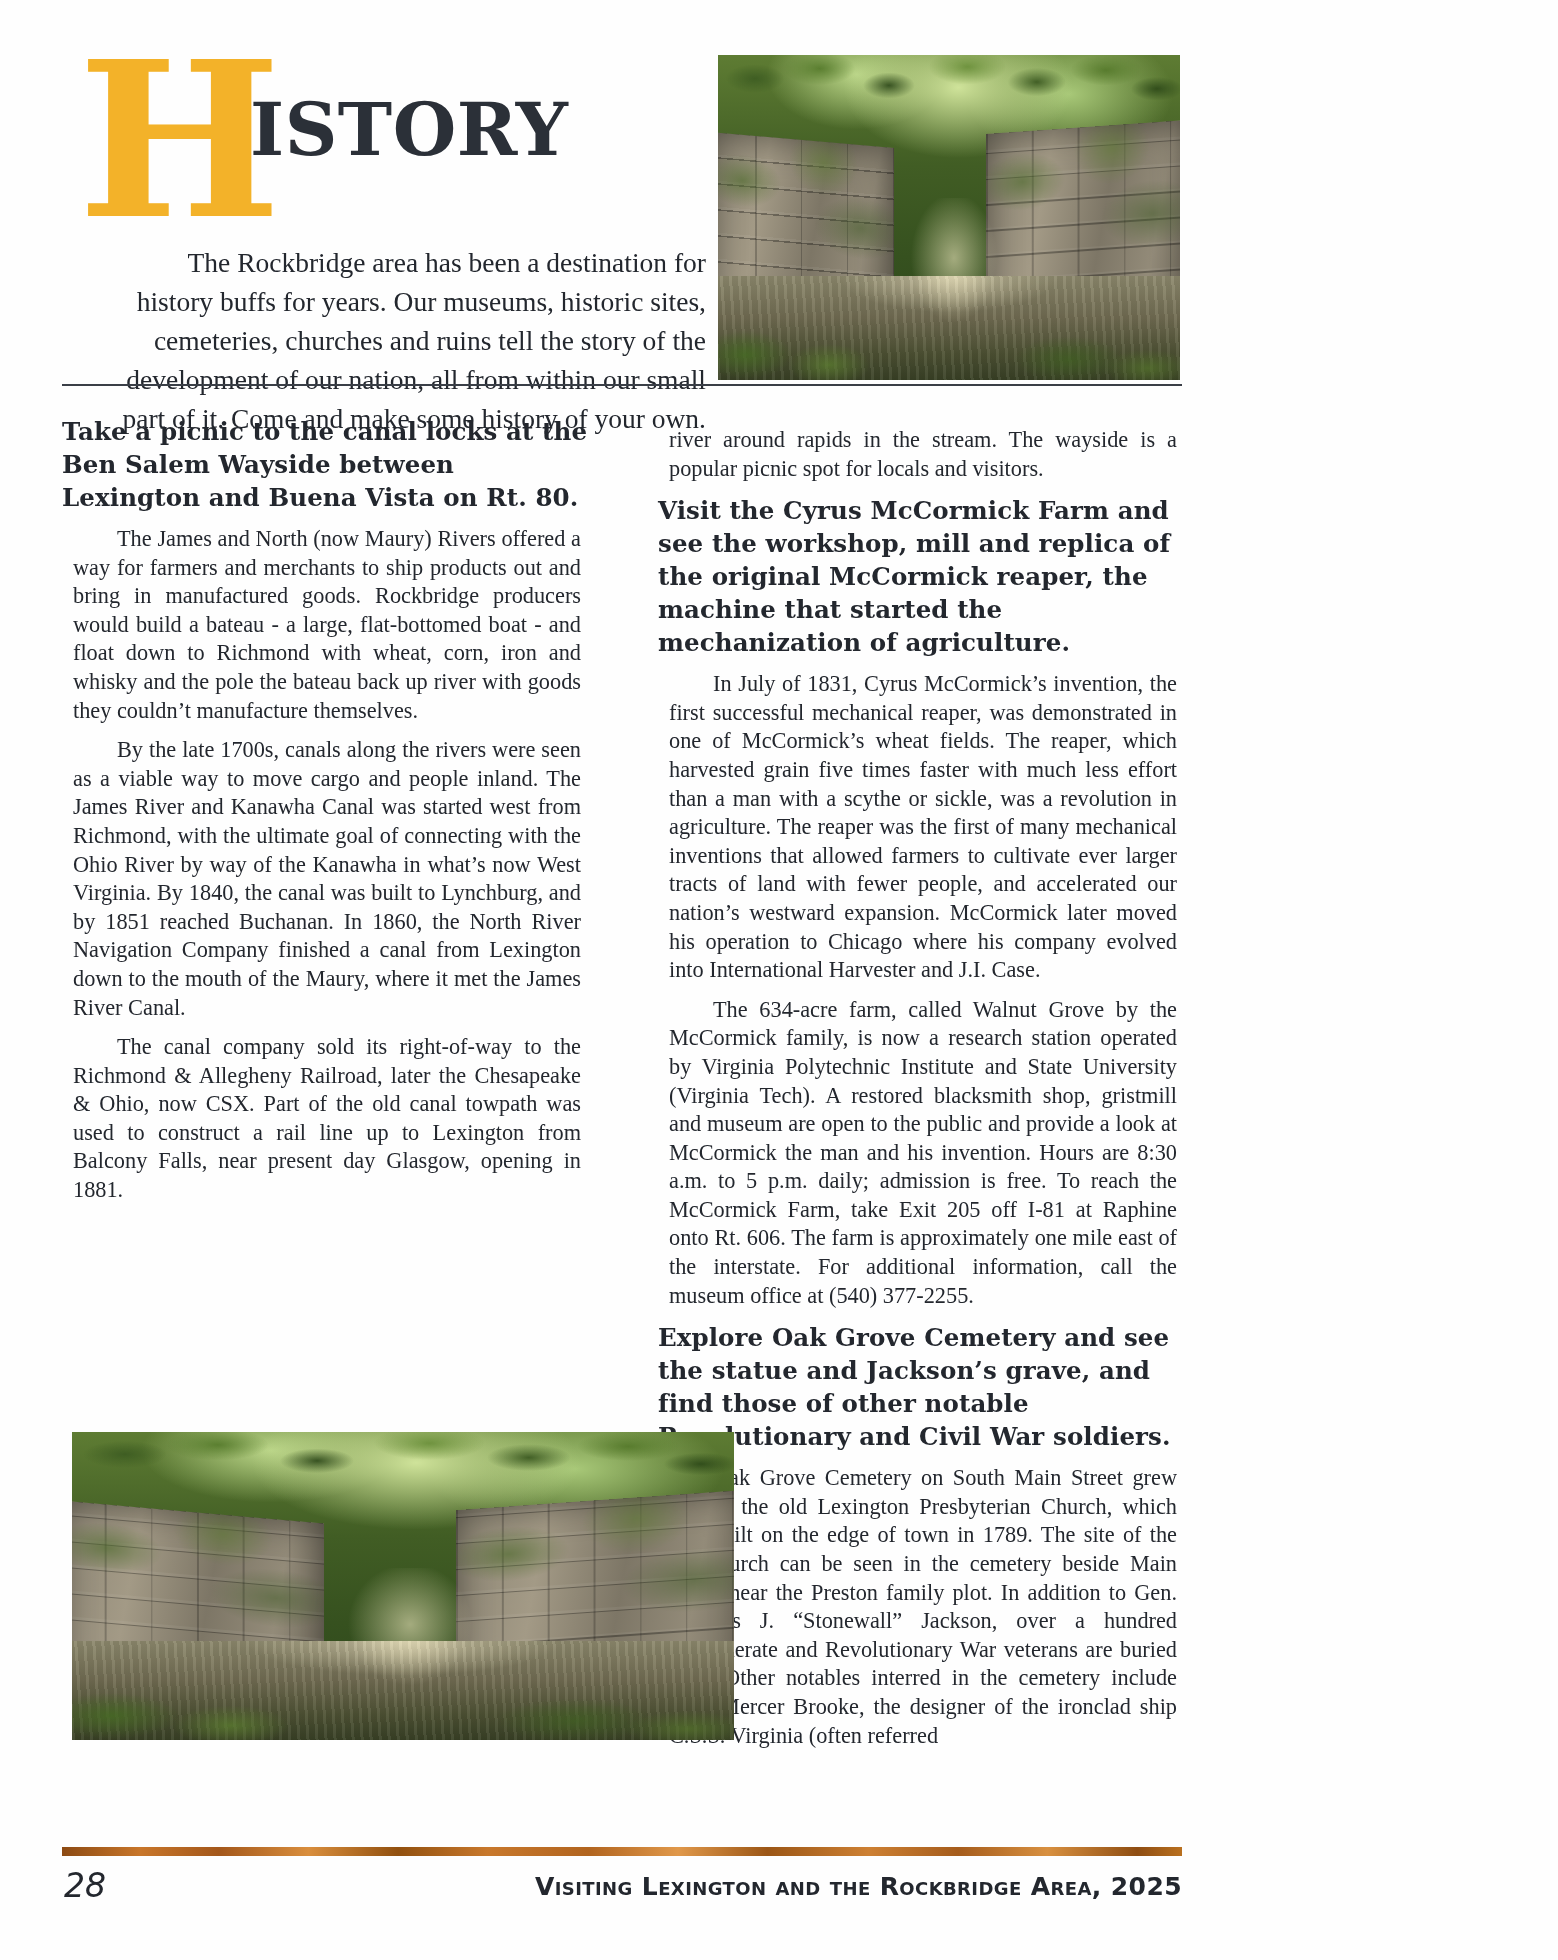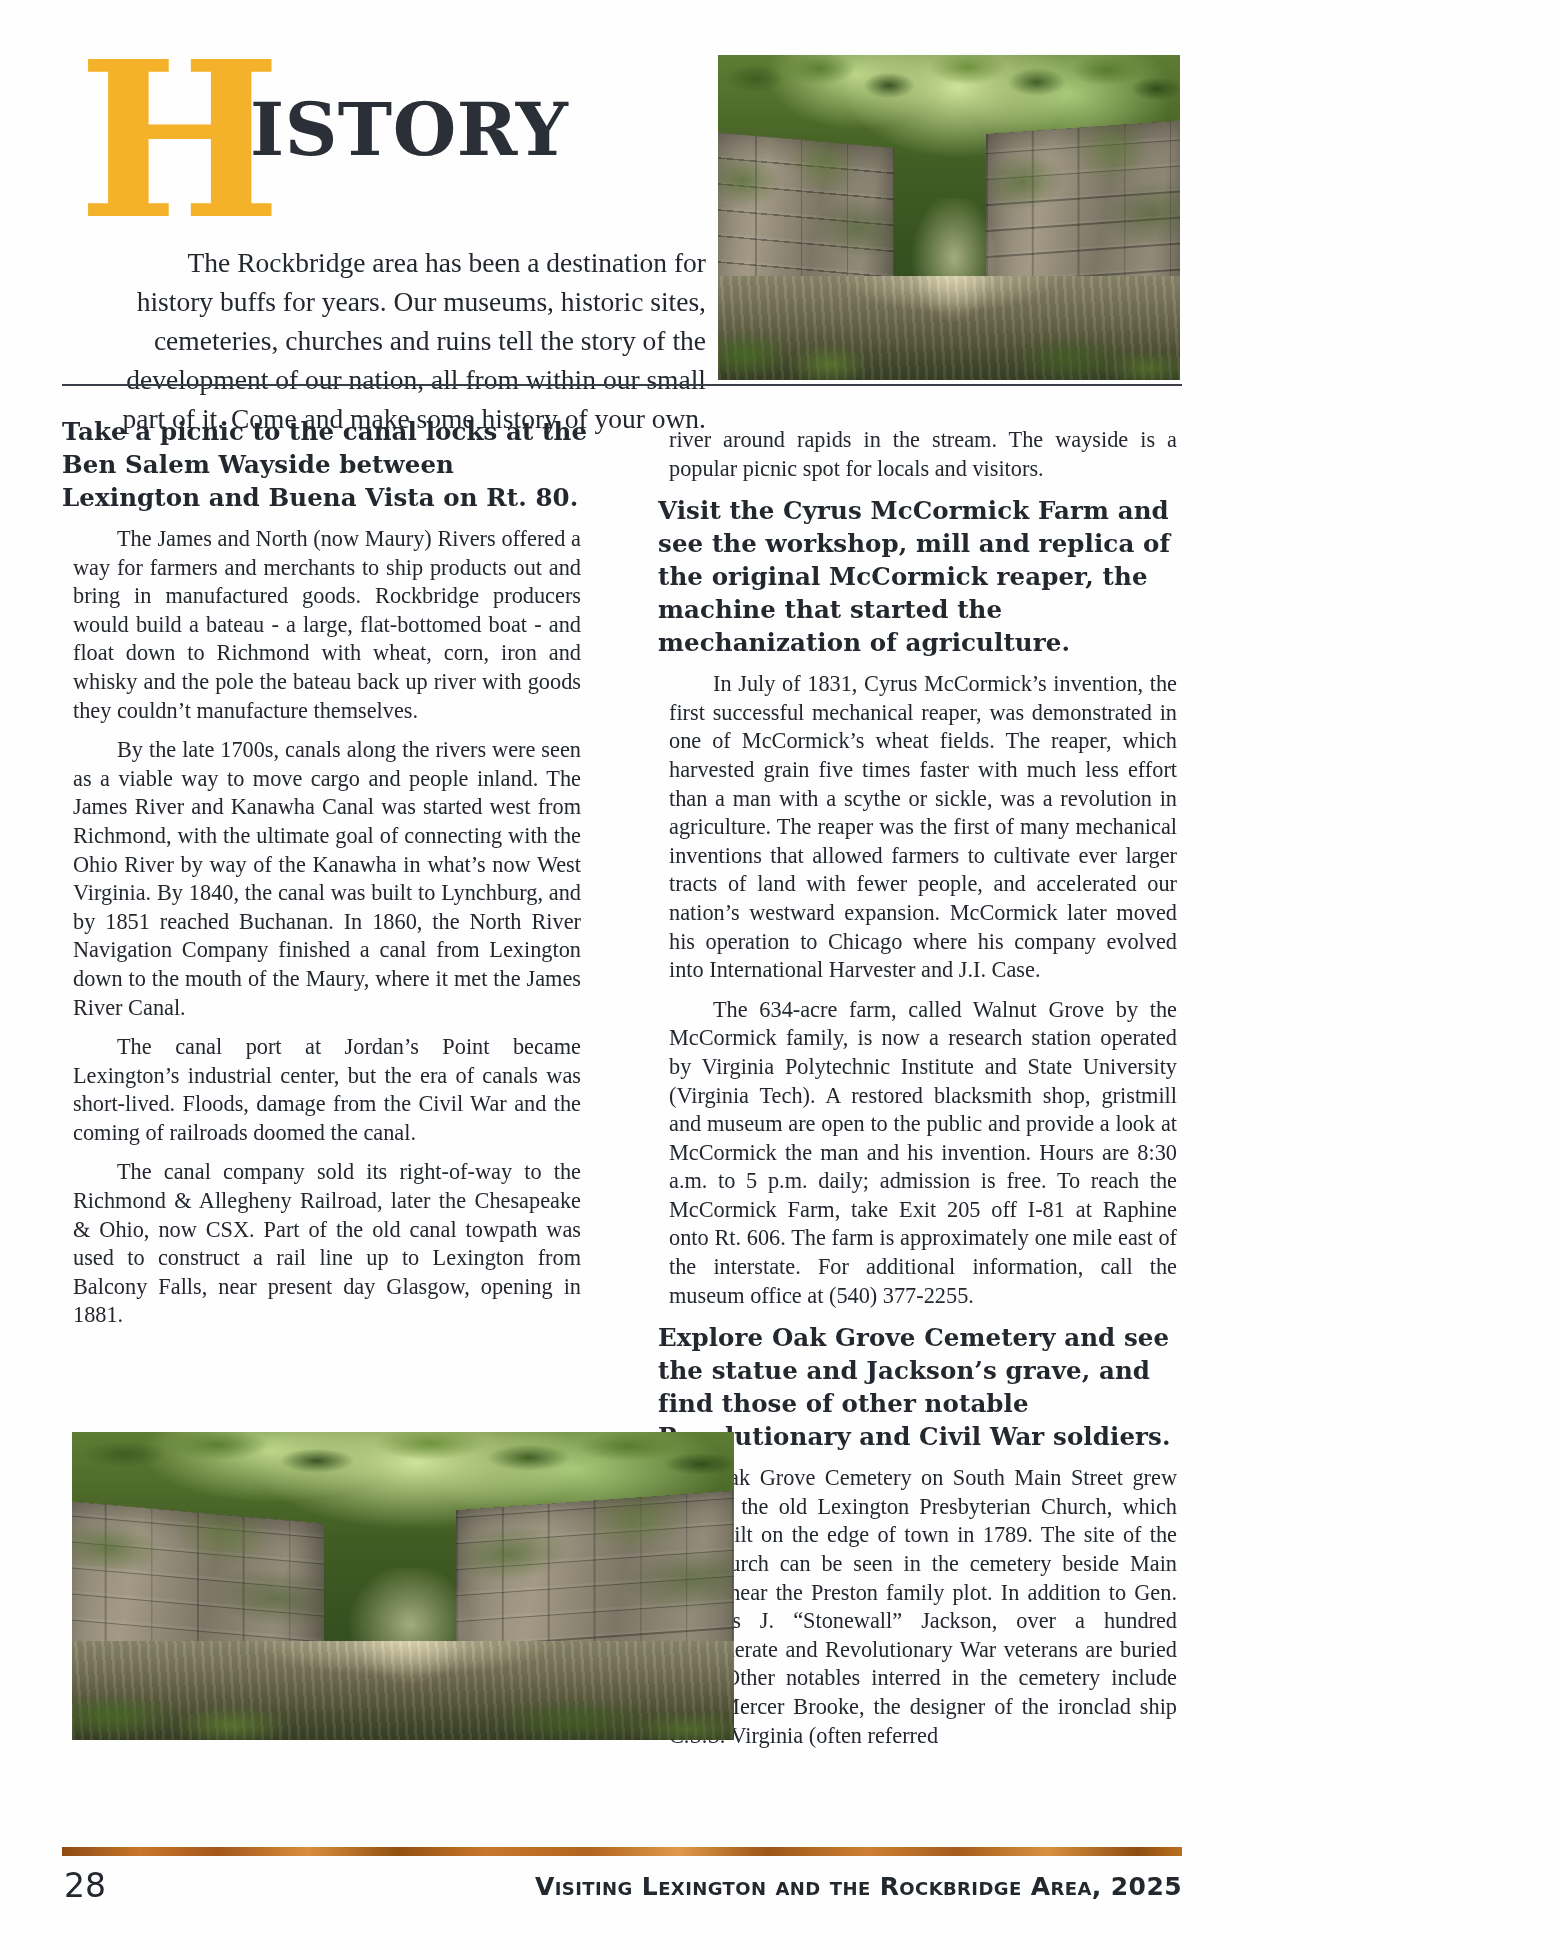--- a/index.html
+++ b/index.html
@@ -154,20 +154,21 @@
     top: 1866px;
     width: 1120px;
     height: 50px;
   }
   .page-number {
     position: absolute;
     left: 2px;
     top: 0;
     font-family: "DejaVu Sans", "Liberation Sans", sans-serif;
     font-size: 33px;
+    font-style: italic;
     font-weight: 400;
     color: #23272e;
   }
   .footer-title {
     position: absolute;
     right: 0;
     top: 6px;
     font-family: "DejaVu Sans", "Liberation Sans", sans-serif;
     font-size: 25px;
     font-weight: 700;
@@ -275,21 +276,20 @@
       <div class="brush"></div>
     </div>
   </div>
 
   <div class="rule-top"></div>
 
   <div class="col col-left">
     <h2 class="sub">Take a picnic to the canal locks at the Ben Salem Wayside between Lexington and Buena Vista on Rt. 80.</h2>
     <p class="body">The James and North (now Maury) Rivers offered a way for farmers and merchants to ship products out and bring in manufactured goods. Rockbridge producers would build a bateau - a large, flat-bottomed boat - and float down to Richmond with wheat, corn, iron and whisky and the pole the bateau back up river with goods they couldn’t manufacture themselves.</p>
     <p class="body">By the late 1700s, canals along the rivers were seen as a viable way to move cargo and people inland. The James River and Kanawha Canal was started west from Richmond, with the ultimate goal of connecting with the Ohio River by way of the Kanawha in what’s now West Virginia. By 1840, the canal was built to Lynchburg, and by 1851 reached Buchanan. In 1860, the North River Navigation Company finished a canal from Lexington down to the mouth of the Maury, where it met the James River Canal.</p>
-    <p class="body">The canal port at Jordan’s Point became Lexington’s industrial center, but the era of canals was short-lived. Floods, damage from the Civil War and the coming of railroads doomed the canal.</p>
     <p class="body">The canal company sold its right-of-way to the Richmond &amp; Allegheny Railroad, later the Chesapeake &amp; Ohio, now CSX. Part of the old canal towpath was used to construct a rail line up to Lexington from Balcony Falls, near present day Glasgow, opening in 1881.</p>
   </div>
 
   <div class="col col-right">
     <p class="body noindent">river around rapids in the stream. The wayside is a popular picnic spot for locals and visitors.</p>
     <h2 class="sub spaced">Visit the Cyrus McCormick Farm and see the workshop, mill and replica of the original McCormick reaper, the machine that started the mechanization of agriculture.</h2>
     <p class="body">In July of 1831, Cyrus McCormick’s invention, the first successful mechanical reaper, was demonstrated in one of McCormick’s wheat fields. The reaper, which harvested grain five times faster with much less effort than a man with a scythe or sickle, was a revolution in agriculture. The reaper was the first of many mechanical inventions that allowed farmers to cultivate ever larger tracts of land with fewer people, and accelerated our nation’s westward expansion. McCormick later moved his operation to Chicago where his company evolved into International Harvester and J.I. Case.</p>
     <p class="body">The 634-acre farm, called Walnut Grove by the McCormick family, is now a research station operated by Virginia Polytechnic Institute and State University (Virginia Tech). A restored blacksmith shop, gristmill and museum are open to the public and provide a look at McCormick the man and his invention. Hours are 8:30 a.m. to 5 p.m. daily; admission is free. To reach the McCormick Farm, take Exit 205 off I-81 at Raphine onto Rt. 606. The farm is approximately one mile east of the interstate. For additional information, call the museum office at (540) 377-2255.</p>
     <h2 class="sub spaced">Explore Oak Grove Cemetery and see the statue and Jackson’s grave, and find those of other notable Revolutionary and Civil War soldiers.</h2>
     <p class="body">Oak Grove Cemetery on South Main Street grew around the old Lexington Presbyterian Church, which was built on the edge of town in 1789. The site of the old church can be seen in the cemetery beside Main Street near the Preston family plot.        In addition to Gen. Thomas J. “Stonewall” Jackson, over a hundred Confederate and Revolutionary War veterans are buried here. Other notables interred in the cemetery include John Mercer Brooke, the designer of the ironclad ship C.S.S. Virginia (often referred</p>

